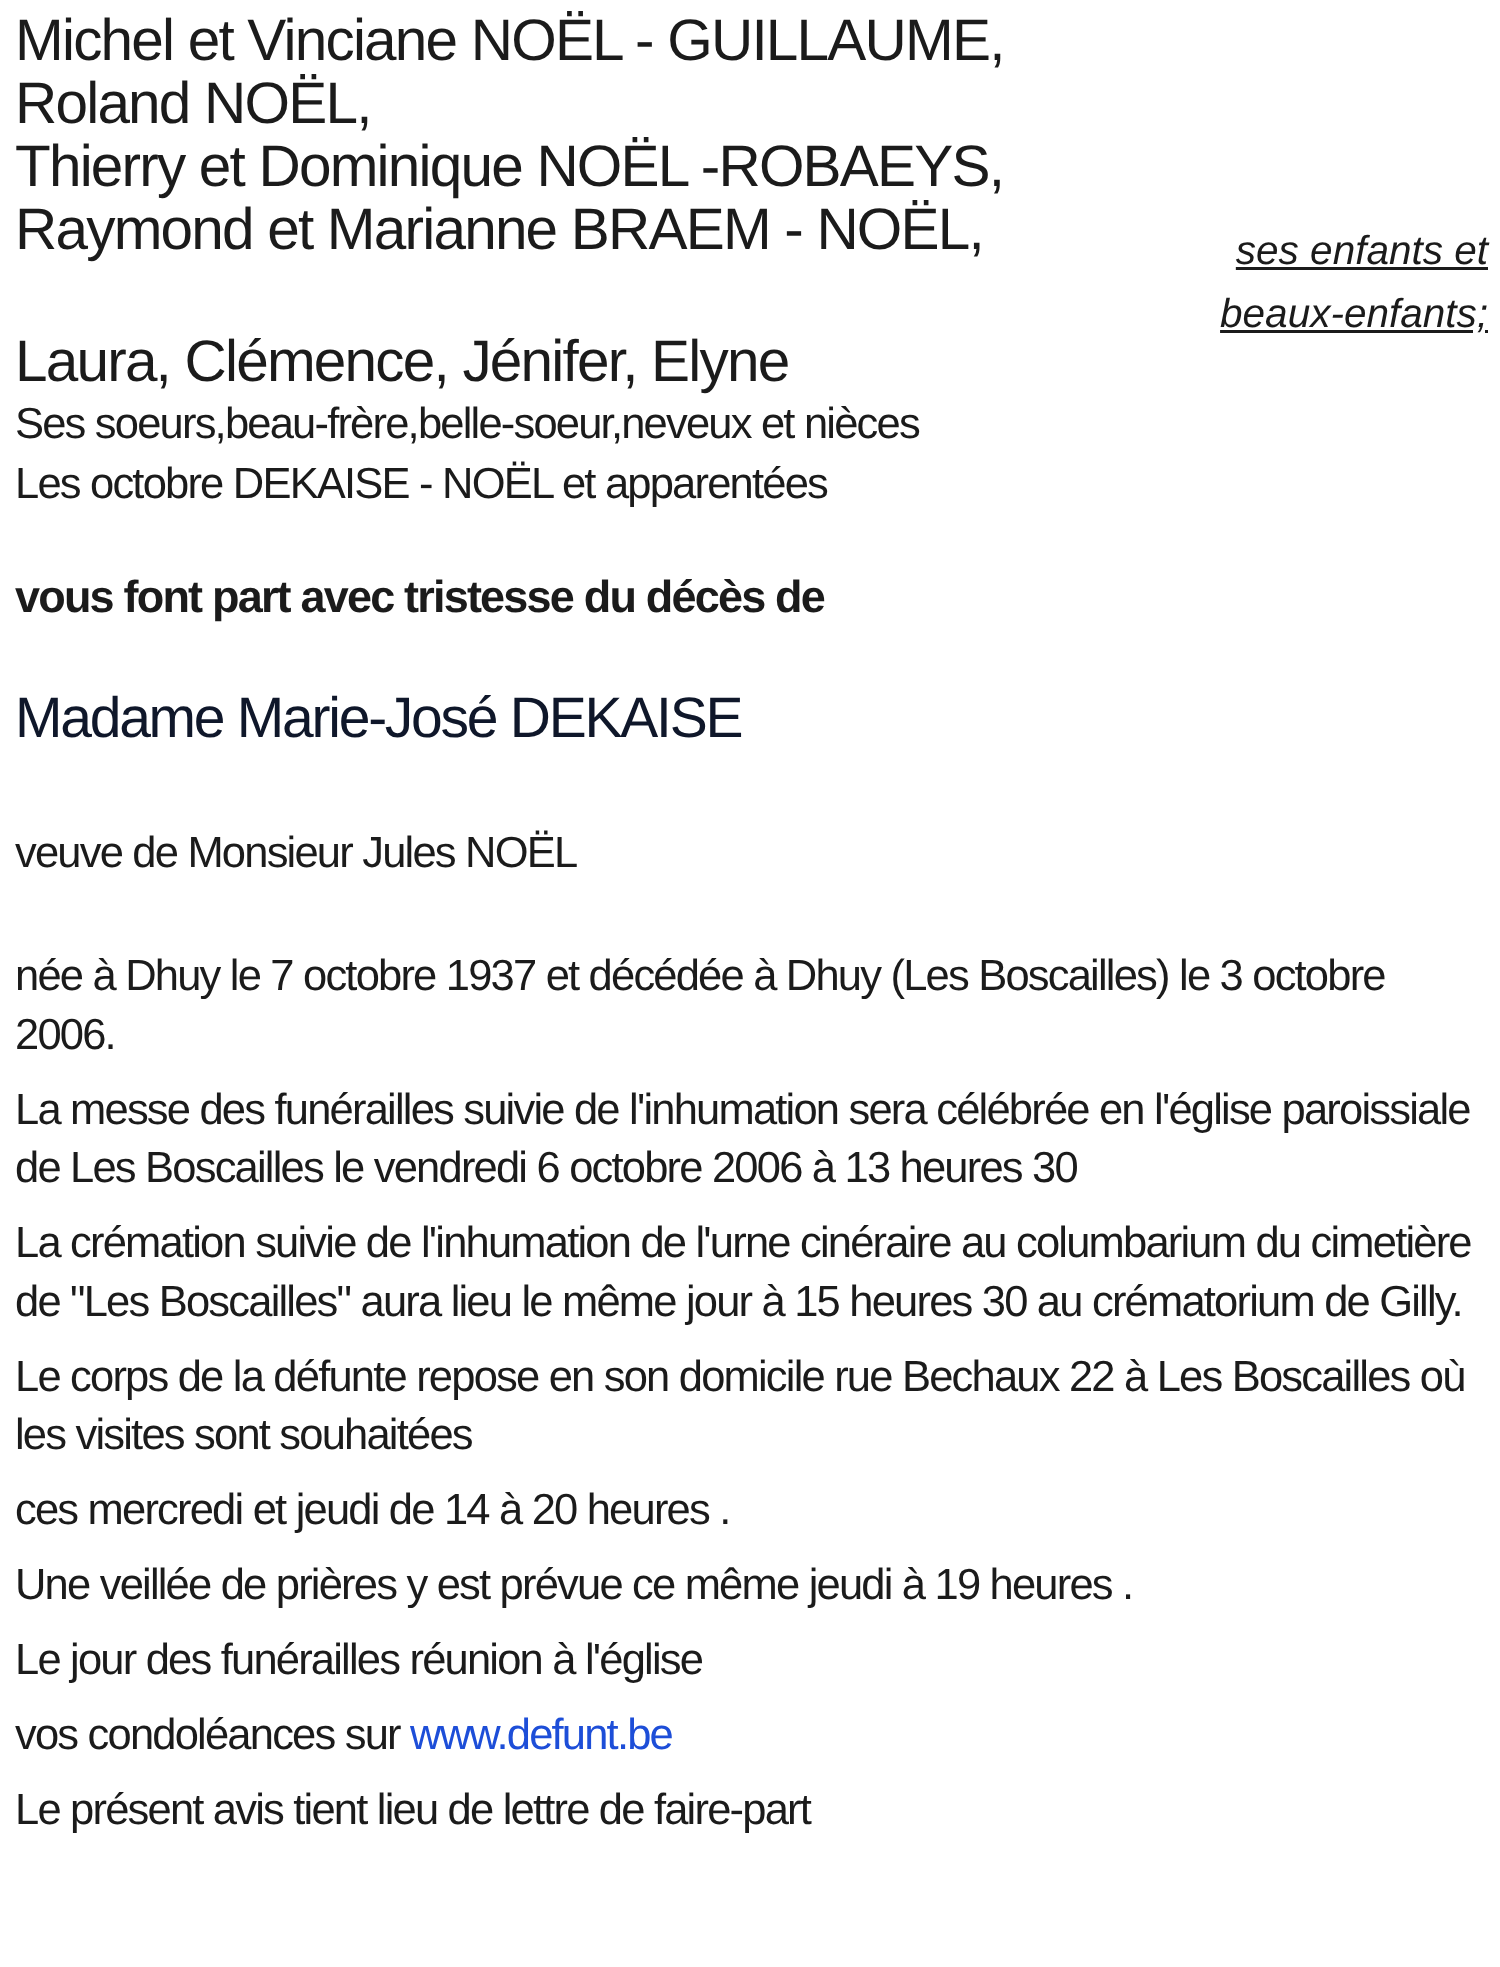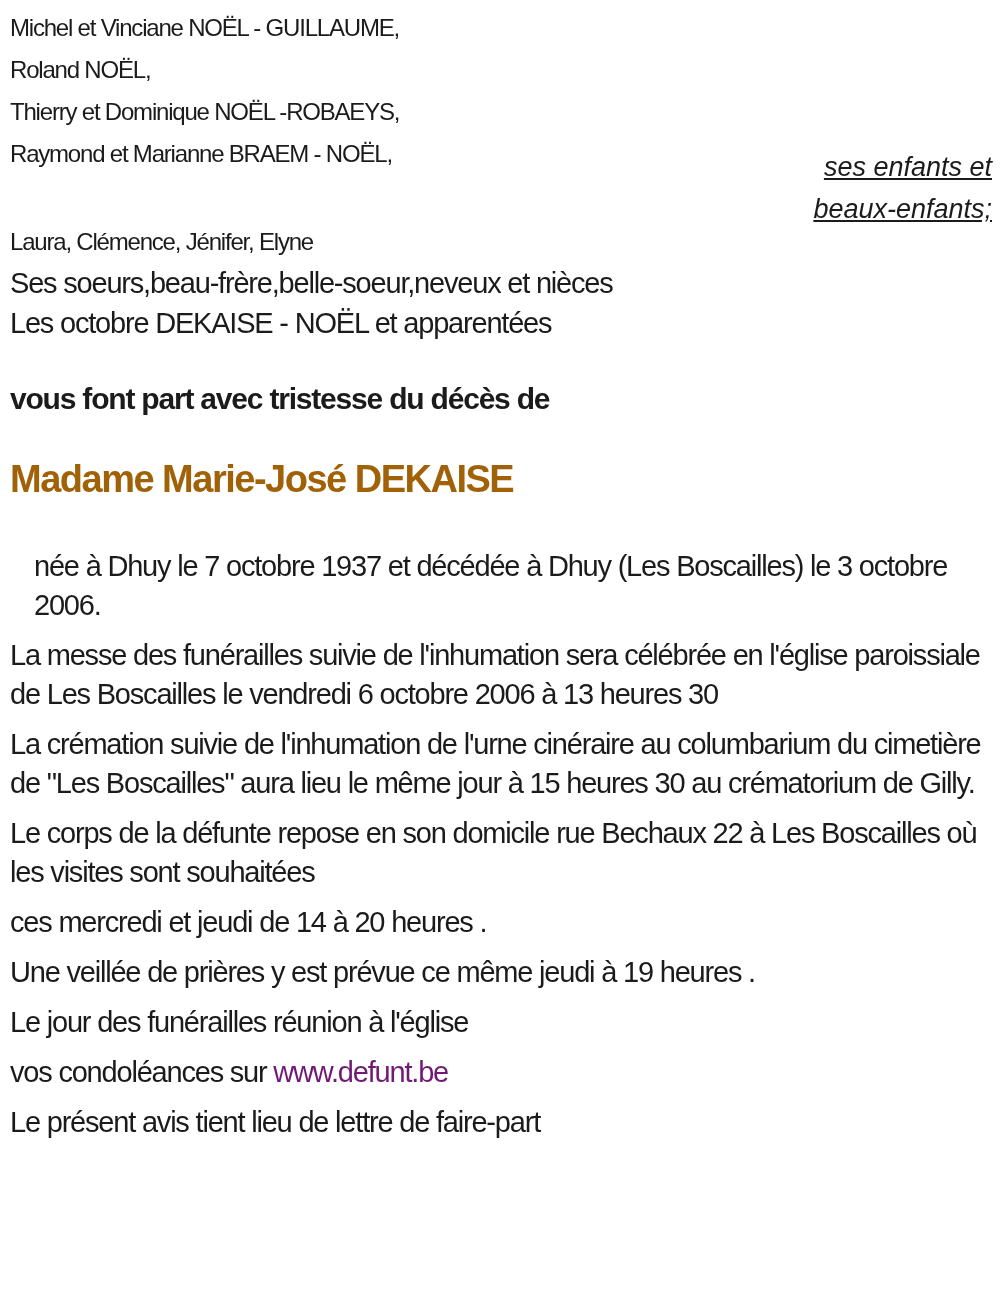--- a/index.html
+++ b/index.html
@@ -14,21 +14,21 @@
     font-family: "Liberation Sans", "DejaVu Sans", sans-serif;
     overflow: hidden;
   }
   .page {
     padding: 7px 8px 0 10px;
     box-sizing: border-box;
     width: 1000px;
   }
   .line {
     margin: 0;
-    font-size: 24px;
+    font-size: 39px;
     line-height: 42px;
     letter-spacing: -1.2px;
     white-space: nowrap;
   }
   .relation {
     margin: 0;
     text-align: right;
     font-style: italic;
     font-size: 27px;
     line-height: 42px;
@@ -49,43 +49,42 @@
     margin: 36px 0 0 0;
     font-size: 30px;
     line-height: 40px;
     letter-spacing: -1.2px;
     font-weight: bold;
   }
   h1.deceased {
     margin: 35px 0 0 0;
     font-size: 38px;
     line-height: 50px;
-    font-weight: bold;
+    font-weight: normal;
     letter-spacing: -1.5px;
-    color: #a16207;
+    color: #0f172a;
     white-space: nowrap;
   }
   .widow {
     margin: 45px 0 0 0;
     font-size: 29px;
     line-height: 40px;
     letter-spacing: -1.2px;
   }
   .body-paragraphs p {
     margin: 11px 0 0 0;
     font-size: 29px;
     line-height: 39px;
     letter-spacing: -1.2px;
   }
   .body-paragraphs p:first-child {
     margin-top: 43px;
-    margin-left: 24px;
   }
   .website-link {
-    color: #701a75;
+    color: #1d4ed8;
     text-decoration: none;
     cursor: pointer;
   }
 </style>
 </head>
 <body>
 
 <div class="page">
 
   <div class="names-block">
@@ -105,20 +104,21 @@
 
   <div class="family-block">
     <p class="family-line">Ses soeurs,beau-frère,belle-soeur,neveux et nièces</p>
     <p class="family-line">Les octobre DEKAISE - NOËL et apparentées</p>
   </div>
 
   <p class="announce">vous font part avec tristesse du décès de</p>
 
   <h1 class="deceased">Madame Marie-José DEKAISE</h1>
 
+  <p class="widow">veuve de Monsieur Jules NOËL</p>
 
   <div class="body-paragraphs">
     <p>née à Dhuy le 7 octobre 1937 et décédée à Dhuy (Les Boscailles) le 3 octobre 2006.</p>
     <p>La messe des funérailles suivie de l'inhumation sera célébrée en l'église paroissiale de Les Boscailles le vendredi 6 octobre 2006 à 13 heures 30</p>
     <p>La crémation suivie de l'inhumation de l'urne cinéraire au columbarium du cimetière de "Les Boscailles" aura lieu le même jour à 15 heures 30 au crématorium de Gilly.</p>
     <p>Le corps de la défunte repose en son domicile rue Bechaux 22 à Les Boscailles où les visites sont souhaitées</p>
     <p>ces mercredi et jeudi de 14 à 20 heures .</p>
     <p>Une veillée de prières y est prévue ce même jeudi à 19 heures .</p>
     <p>Le jour des funérailles réunion à l'église</p>
     <p><span>vos condoléances sur </span><span class="website-link">www.defunt.be</span></p>

